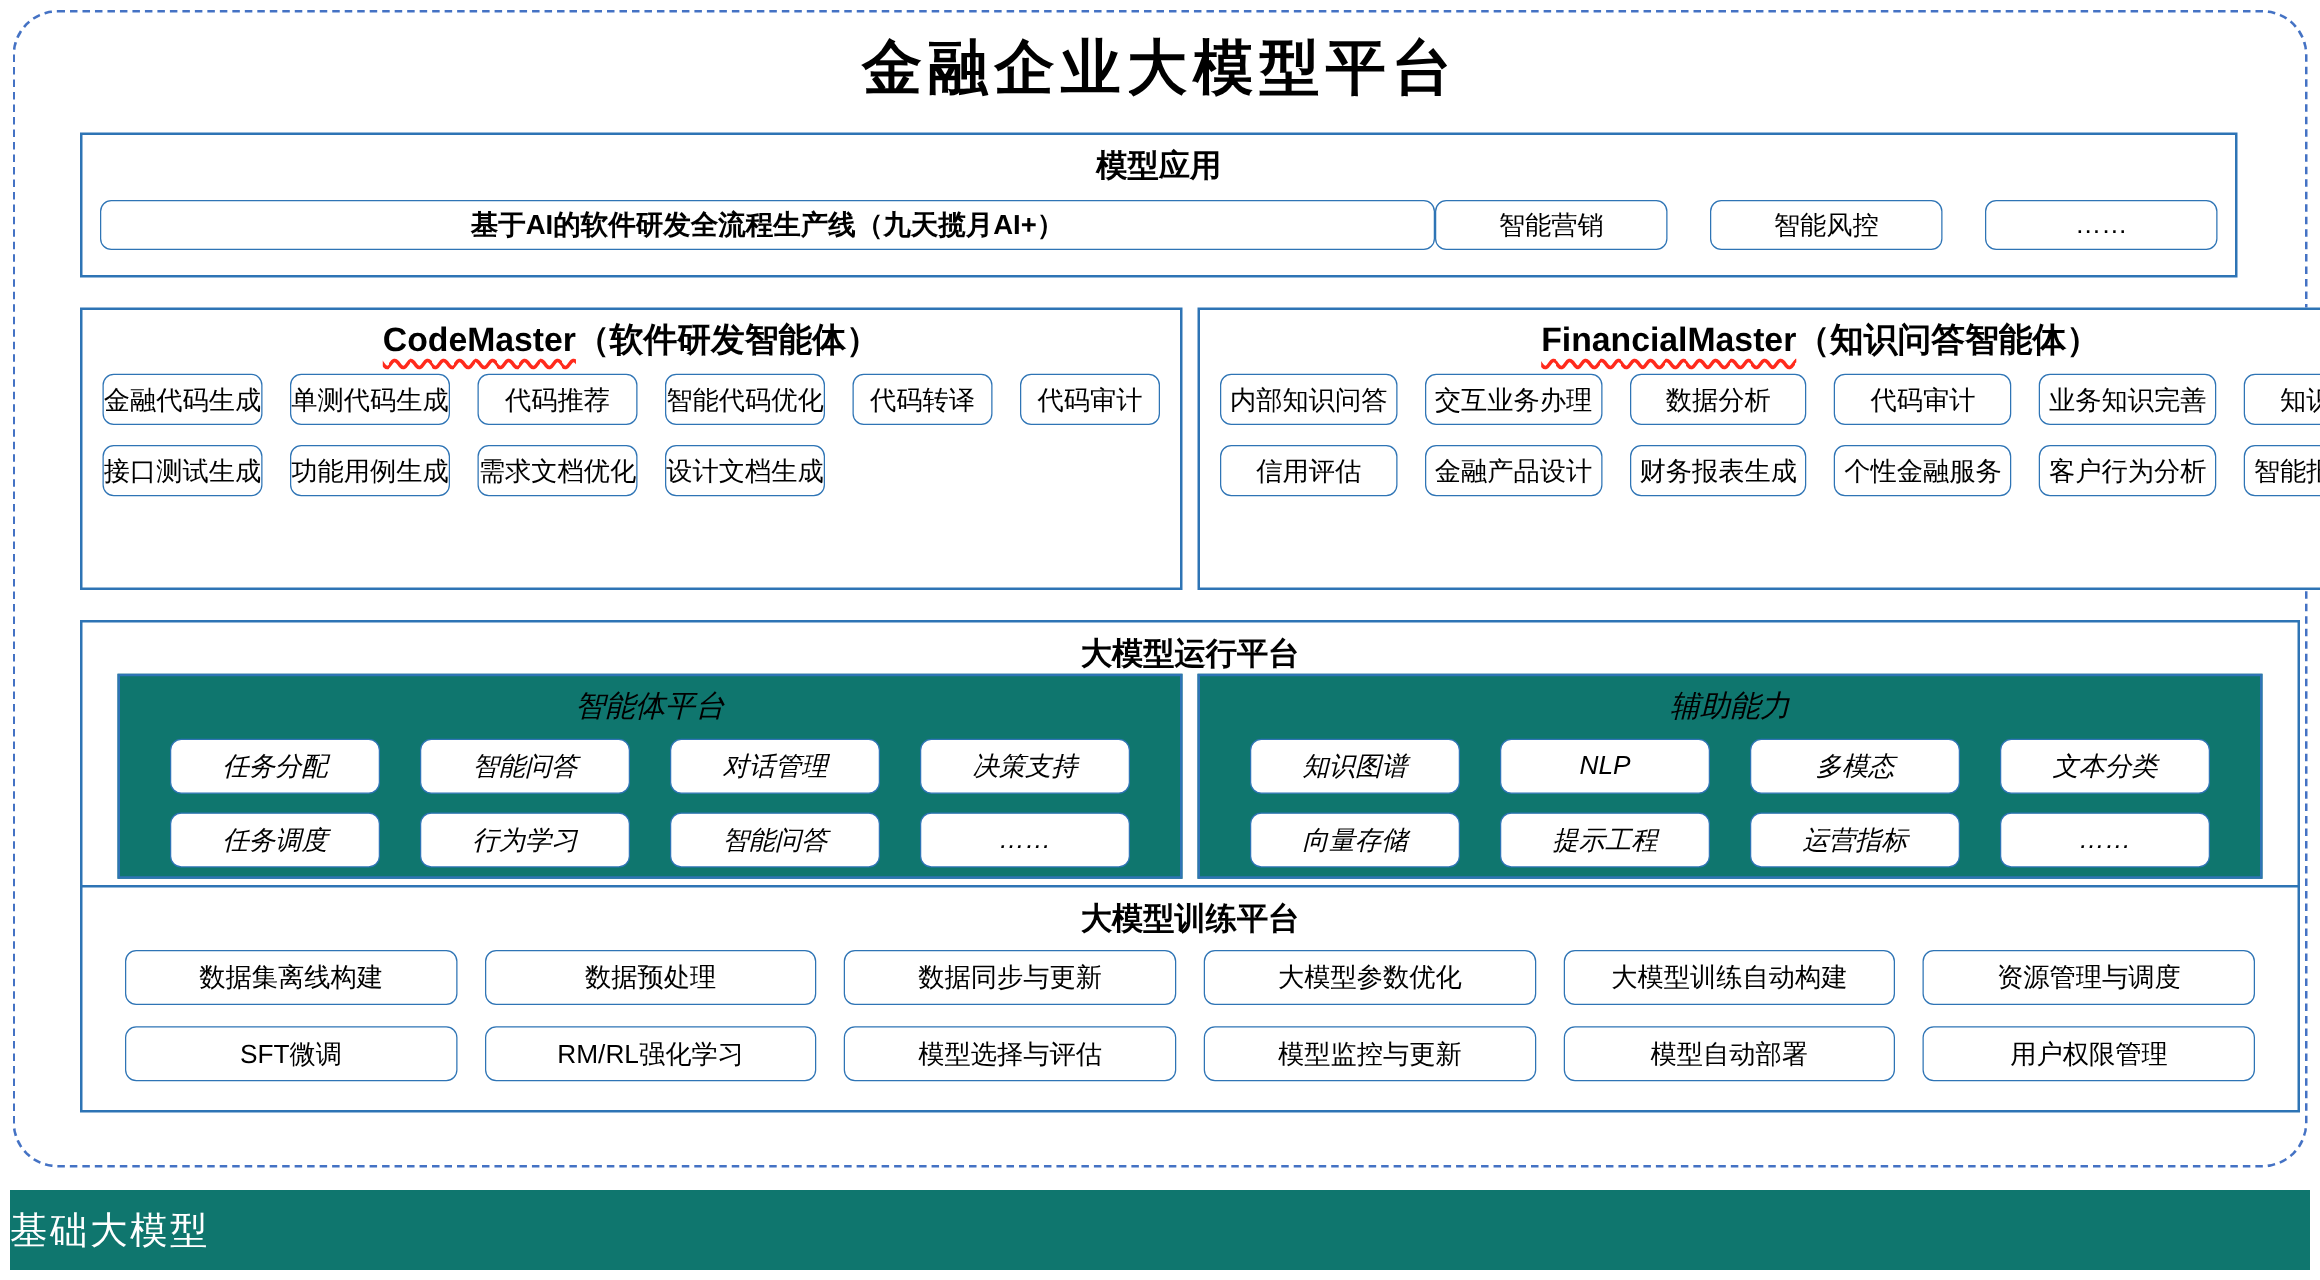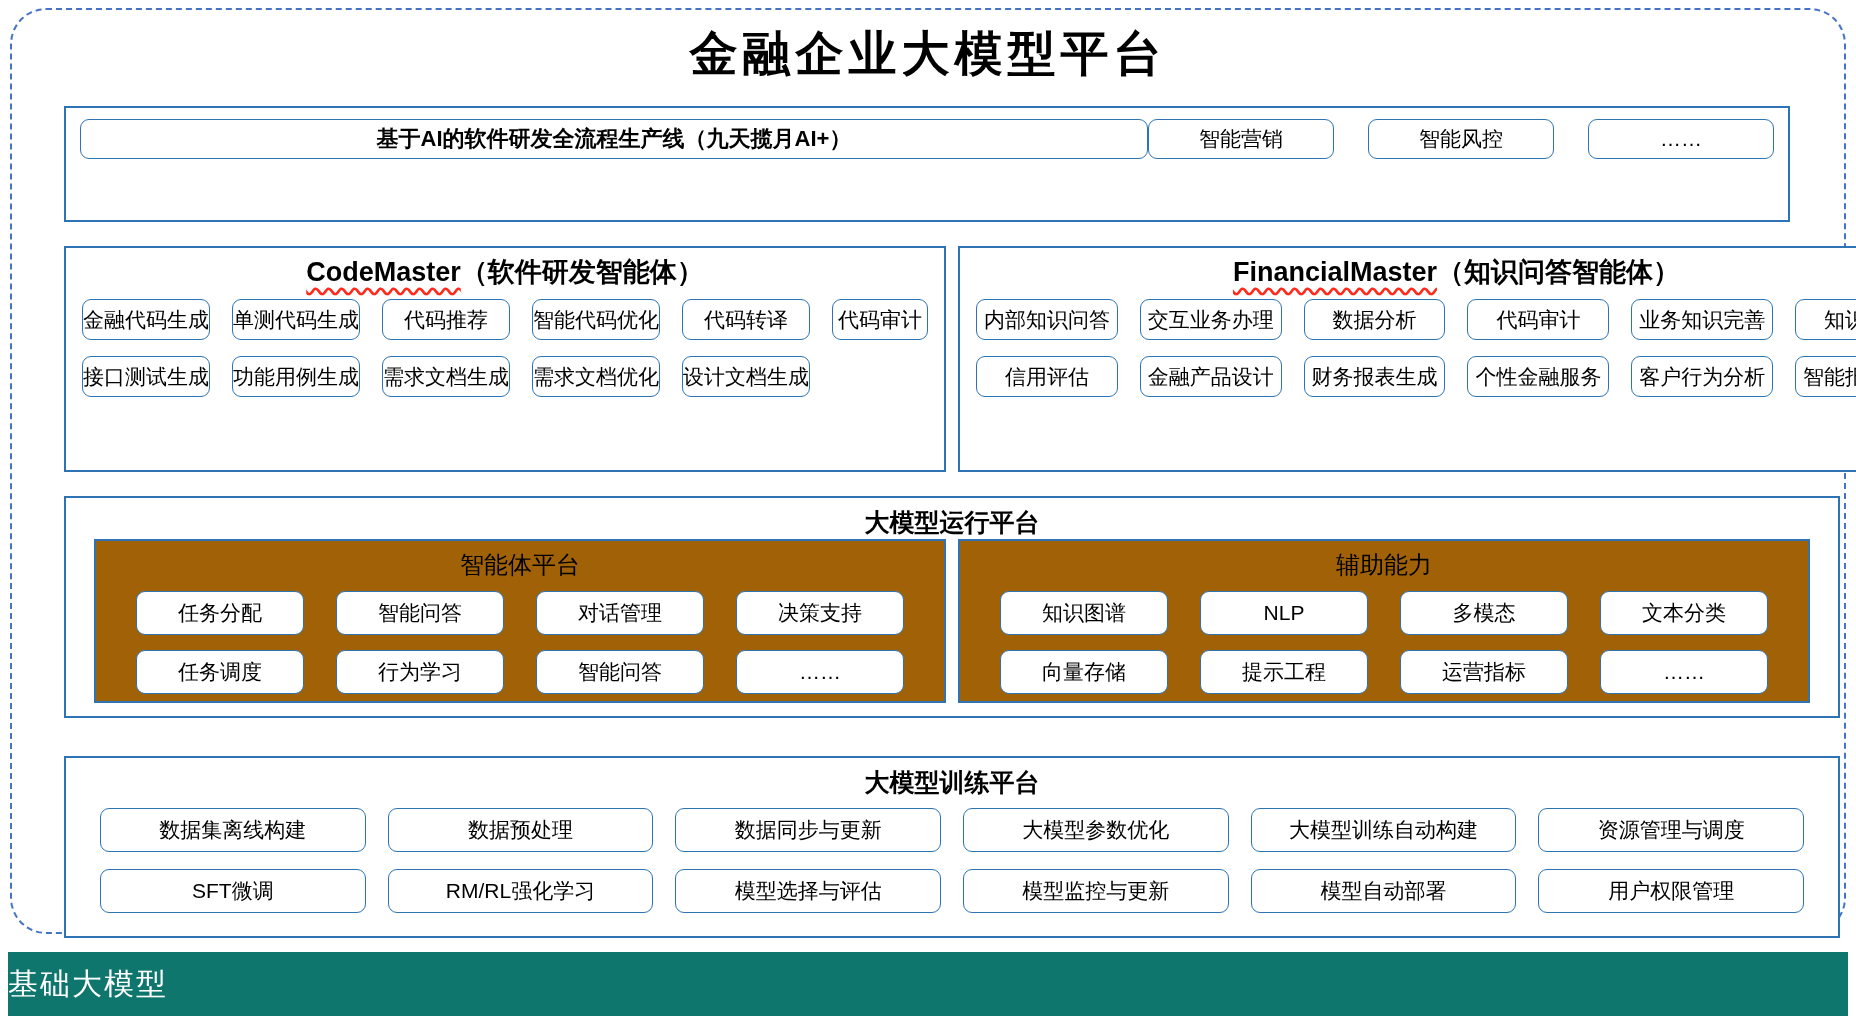--- a/index.html
+++ b/index.html
@@ -94,38 +94,39 @@
   #sec-runtime { left: 64px; top: 496px; width: 1776px; height: 222px; }
   .runtime-wrap {
     display: flex;
     gap: 12px;
     padding: 0 28px;
   }
   .runtime-group {
     flex: 1;
     border: 2px solid #2E74B5;
     height: 164px;
-    background: #a16207;
+    background: #0f766e;
+    font-style: italic;
   }
   .group-title {
     text-align: center;
     font-size: 24px;
     padding-top: 8px;
   }
   .group-grid {
     display: grid;
     grid-template-columns: repeat(4, 1fr);
     column-gap: 32px;
     row-gap: 15px;
     padding: 10px 40px 0 40px;
   }
   .group-grid .item { height: 44px; }
 
   
-  #sec-training { left: 64px; top: 756px; width: 1776px; height: 182px; }
+  #sec-training { left: 64px; top: 708px; width: 1776px; height: 182px; }
   .training-grid {
     display: grid;
     grid-template-columns: repeat(6, 1fr);
     column-gap: 22px;
     row-gap: 17px;
     padding: 9px 34px 0 34px;
   }
   .training-grid .item { height: 44px; }
 
   
@@ -142,20 +143,21 @@
   }
 </style>
 </head>
 <body>
 
 <div class="frame"></div>
 
 <div class="main-title">金融企业大模型平台</div>
 
 <div class="box" id="sec-apps">
+  <div class="sec-title">模型应用</div>
   <div class="apps-row">
     <div class="item apps-long">基于AI的软件研发全流程生产线（九天揽月AI+）</div>
     <div class="apps-items" style="display:flex; gap:34px;">
         <div class="item apps-small">智能营销</div>
         <div class="item apps-small">智能风控</div>
         <div class="item apps-small">……</div>
       </div>
   </div>
 </div>
 
@@ -165,21 +167,20 @@
   </div>
   <div class="agent-grid">
       <div class="item">金融代码生成</div>
       <div class="item">单测代码生成</div>
       <div class="item">代码推荐</div>
       <div class="item">智能代码优化</div>
       <div class="item">代码转译</div>
       <div class="item">代码审计</div>
       <div class="item">接口测试生成</div>
       <div class="item">功能用例生成</div>
-      <div class="item">需求文档生成</div>
       <div class="item">需求文档优化</div>
       <div class="item">设计文档生成</div>
     </div>
 </div>
 
 <div class="box" id="agents-right">
   <div class="agent-title">
     <span class="en">FinancialMaster</span><span>（知识问答智能体）</span>
   </div>
   <div class="agent-grid">

